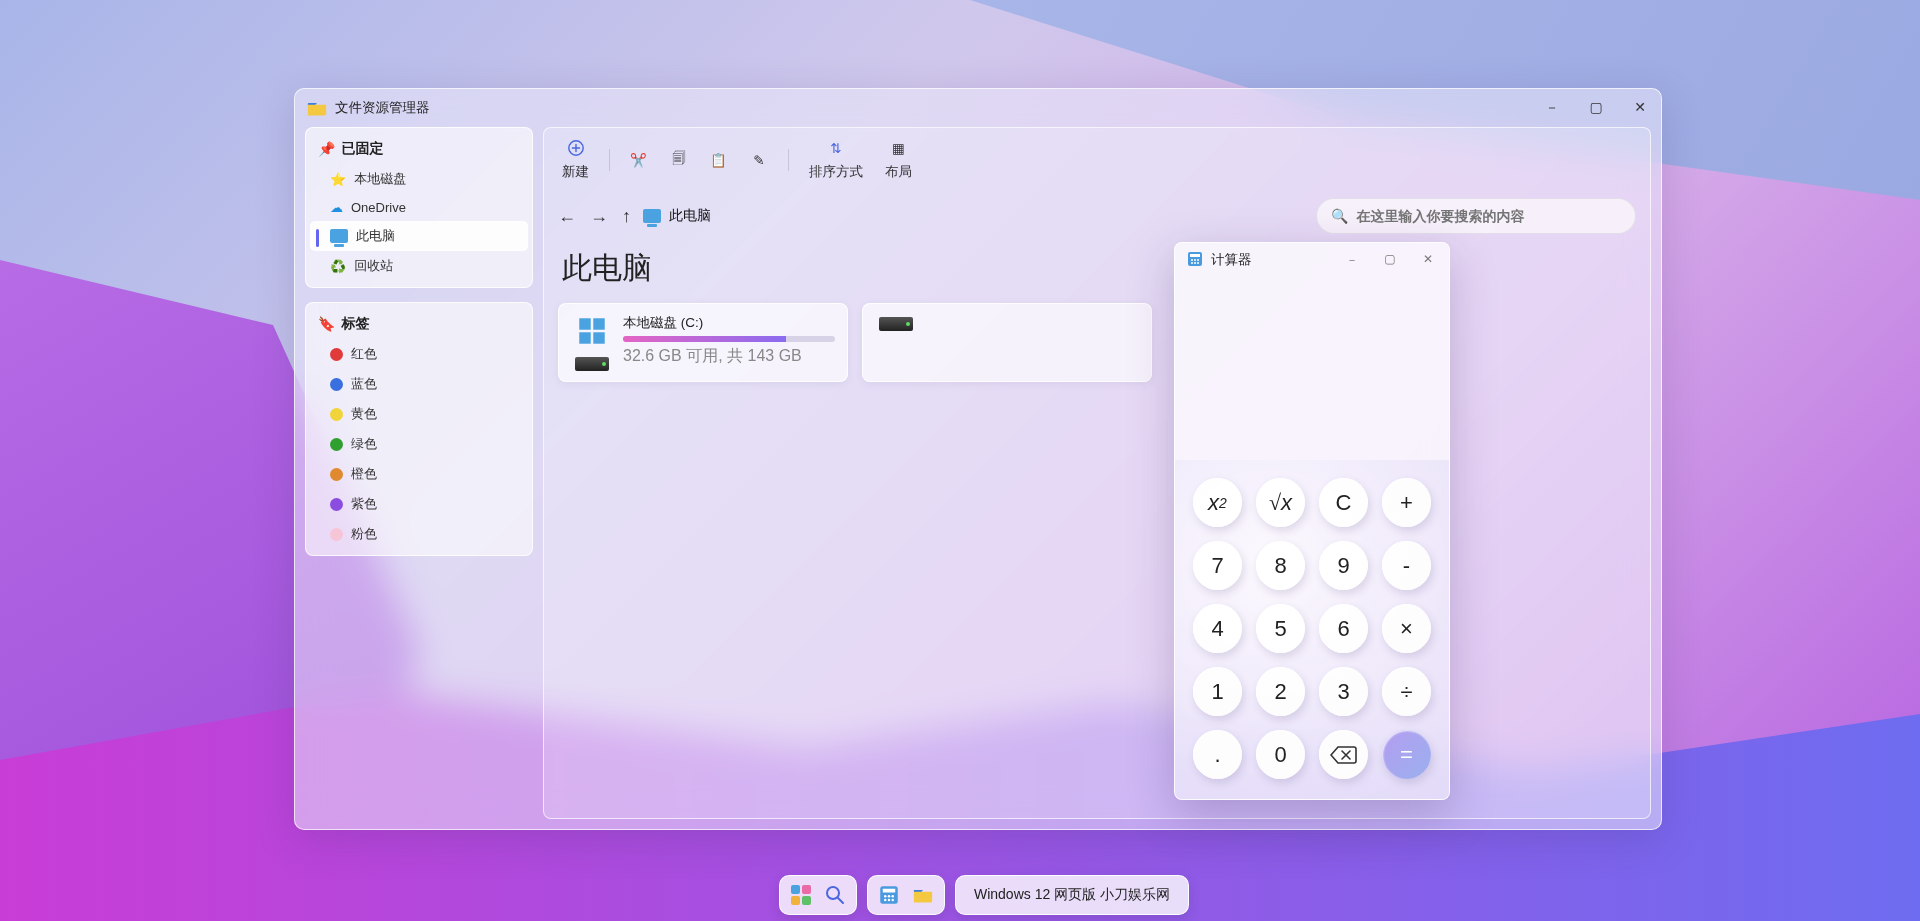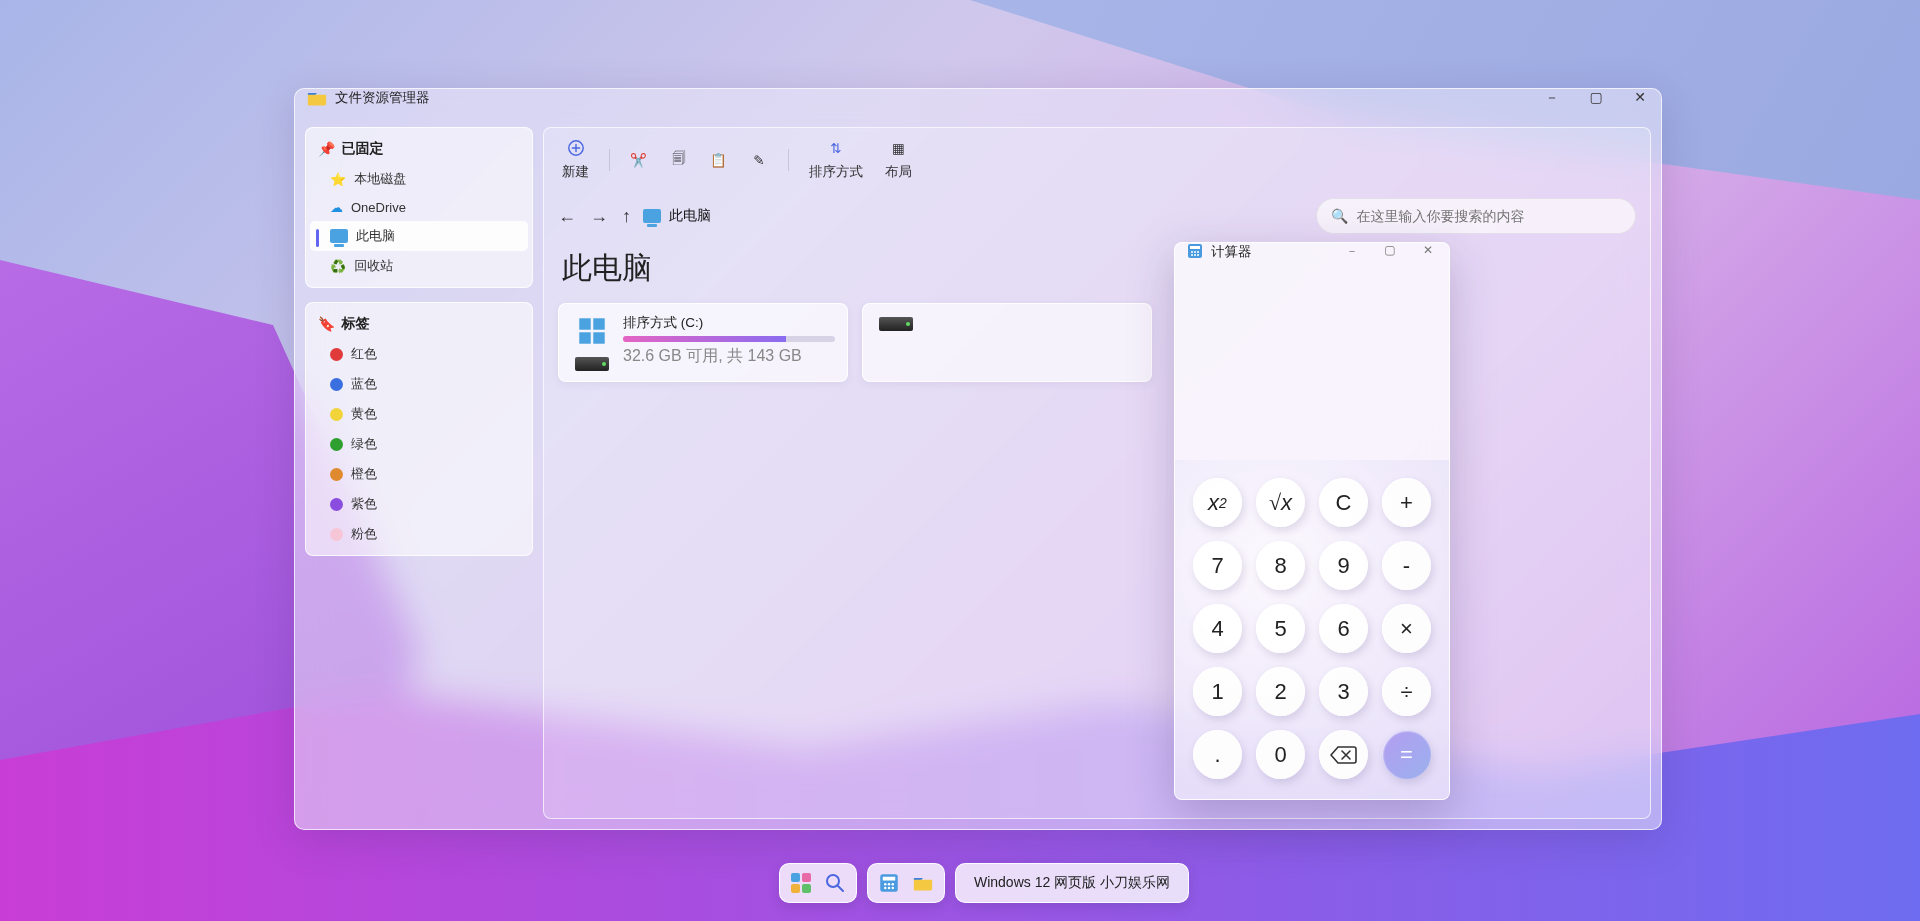--- a/index.html
+++ b/index.html
@@ -14,21 +14,21 @@
   .shape4 { top:280px; right:120px; width:700px; height:500px; background: linear-gradient(200deg,#9ba9e2 0%,#b8b0ea 100%); clip-path: polygon(20% 0,100% 15%,85% 100%,0 70%); opacity:.0; }
 
   
   .explorer {
     position: absolute; left: 294px; top: 88px; width: 1368px; height: 742px;
     border-radius: 10px; border: 1px solid rgba(255,255,255,.7);
     background: rgba(235,232,250,.55); backdrop-filter: blur(18px);
     display: flex; flex-direction: column; z-index: 1;
     box-shadow: 0 10px 40px rgba(60,40,100,.18);
   }
-  .titlebar { display:flex; align-items:flex-start; height:38px; padding:0 12px; font-size:13.5px; color:#222; }
+  .titlebar { display:flex; align-items:center; height:38px; padding:0 12px; font-size:13.5px; color:#222; }
   .titlebar .title-icon { width:20px; height:18px; margin-right:8px; }
   .win-ctrls { margin-left:auto; display:flex; gap:26px; color:#333; font-size:14px; }
   .win-ctrls span { cursor:pointer; width:18px; text-align:center; }
 
   .explorer-body { flex:1; display:flex; padding:0 10px 10px 10px; gap:10px; overflow:hidden; }
 
   .sidebar { width:228px; display:flex; flex-direction:column; gap:14px; }
   .panel { background:rgba(255,255,255,.58); border:1px solid rgba(255,255,255,.8); border-radius:8px; padding:6px 4px; }
   .panel-title { display:flex; align-items:center; gap:6px; font-weight:700; font-size:14px; color:#222; padding:6px 8px; }
   .side-item { display:flex; align-items:center; gap:8px; padding:6px 14px 6px 20px; font-size:13px; color:#333; border-radius:5px; position:relative; }
@@ -39,21 +39,21 @@
   .main { flex:1; background:rgba(255,255,255,.18); border:1px solid rgba(255,255,255,.7); border-radius:8px; display:flex; flex-direction:column; overflow:hidden; }
   .toolbar { display:flex; align-items:center; gap:6px; padding:6px 10px; font-size:13.5px; color:#333; }
   .tb-btn { display:flex; align-items:center; gap:6px; padding:5px 8px; border-radius:4px; cursor:pointer;flex-direction:column; }
   .tb-sep { width:1px; height:22px; background:rgba(0,0,0,.12); margin:0 6px; }
   .tb-icon { width:18px; height:18px; display:inline-flex; align-items:center; justify-content:center; }
 
   .nav-row { display:flex; align-items:center; gap:12px; padding:6px 14px; }
   .nav-arrows { display:flex; gap:14px; font-size:18px; color:#333; }
   .nav-loc { display:flex; align-items:center; gap:8px; font-size:14px; color:#111; flex:1; }
   .search-area { display:flex; align-items:center; background:rgba(255,255,255,.65); border:1px solid rgba(0,0,0,.08); border-radius:18px; height:36px; width:320px; padding:0 14px; gap:8px; color:#666; font-size:14px; }
-  .search-area input { border:none; background:transparent; outline:none; flex:1; font-size:14px; color:#333; }
+  .search-area input { border:none; background:transparent; outline:none; flex:1; font-size:14px; color:#333;font-weight:bold; }
 
   h1.loc-heading { font-size:30px; font-weight:500; color:#222; padding:8px 18px 12px; }
   .section-label { display:flex; align-items:center; gap:8px; font-size:13px; color:#333; padding:2px 18px 8px; }
   .drives { display:flex; gap:14px; padding:2px 14px; }
   .drive-card { width:290px; background:rgba(255,255,255,.65); border:1px solid rgba(255,255,255,.9); border-radius:8px; padding:10px 12px; display:flex; gap:10px; box-shadow:0 2px 8px rgba(60,40,100,.07); }
   .drive-left { width:42px; display:flex; flex-direction:column; align-items:center; justify-content:flex-start; gap:8px; padding-top:3px; }
   .drive-info { flex:1; display:flex; flex-direction:column; gap:4px; }
   .drive-name { font-size:13.5px; color:#222; }
   .drive-bar { height:6px; width:100%; background:#d8d2e6; border-radius:4px; overflow:hidden; position:relative; }
   .drive-bar .seg1 { position:absolute; left:0; top:0; height:100%; background:linear-gradient(90deg,#e464c4,#8a6cf0); }
@@ -79,21 +79,21 @@
     aspect-ratio:1/1;
     display:flex; align-items:center; justify-content:center;
     font-size:22px; color:#222;
     box-shadow:2px 4px 8px rgba(60,40,100,.15), inset 1px 1px 2px rgba(255,255,255,.9);
     cursor:pointer; font-family: "Segoe UI", sans-serif;
   }
   .calc-key.accent { background:linear-gradient(135deg,#b49df0,#9ab0ee); color:#fff; text-shadow:none; }
   .calc-key.fn { font-style:italic; font-family:"Times New Roman",serif; }
 
   
-  .taskbar { position:absolute; left:0; right:0; bottom:12px; height:52px; display:flex; align-items:center; justify-content:center; gap:10px; z-index:5;padding-left:48px; }
+  .taskbar { position:absolute; left:0; right:0; bottom:0; height:52px; display:flex; align-items:center; justify-content:center; gap:10px; z-index:5;padding-left:48px; }
   .task-group { display:flex; align-items:center; gap:4px; background:rgba(255,255,255,.8); border:1px solid rgba(255,255,255,.9); border-radius:10px; height:40px; padding:4px 6px; box-shadow:0 4px 12px rgba(60,40,100,.18); }
   .task-btn { width:30px; height:30px; display:flex; align-items:center; justify-content:center; cursor:pointer; }
   .task-text { font-size:14px; color:#222; padding:0 12px; white-space:nowrap; }
 
   
   .monitor-icon { width:18px; height:14px; background:#4aa3e0; border-radius:2px; position:relative; }
   .monitor-icon::after { content:""; position:absolute; left:4px; right:4px; bottom:-4px; height:3px; background:#4aa3e0; border-radius:1px; }
   .drive-img { width:34px; height:14px; background:linear-gradient(#555,#222); border-radius:2px; position:relative; }
   .drive-img::after { content:""; position:absolute; right:3px; top:5px; width:4px; height:4px; background:#5fdc5f; border-radius:50%; }
 </style>
@@ -243,21 +243,21 @@
     <div class="drive-left">
       <span><svg width="28" height="28" viewBox="0 0 22 22">
                   <rect x="1" y="1" width="9" height="9" fill="#4aa3e0"></rect>
                   <rect x="12" y="1" width="9" height="9" fill="#4aa3e0"></rect>
                   <rect x="1" y="12" width="9" height="9" fill="#4aa3e0"></rect>
                   <rect x="12" y="12" width="9" height="9" fill="#4aa3e0"></rect>
                 </svg></span>
       <span class="drive-img"></span>
     </div>
     <div class="drive-info">
-      <div class="drive-name">排序方式 (C:)</div>
+      <div class="drive-name">本地磁盘 (C:)</div>
       <div class="drive-bar">
                 <div class="seg1" style="width:77%"></div>
               </div>
       <div class="drive-text">32.6 GB 可用, 共 143 GB</div>
     </div>
           </div>
           <div class="drive-card">
     <div class="drive-left">
 
       <span class="drive-img"></span>

